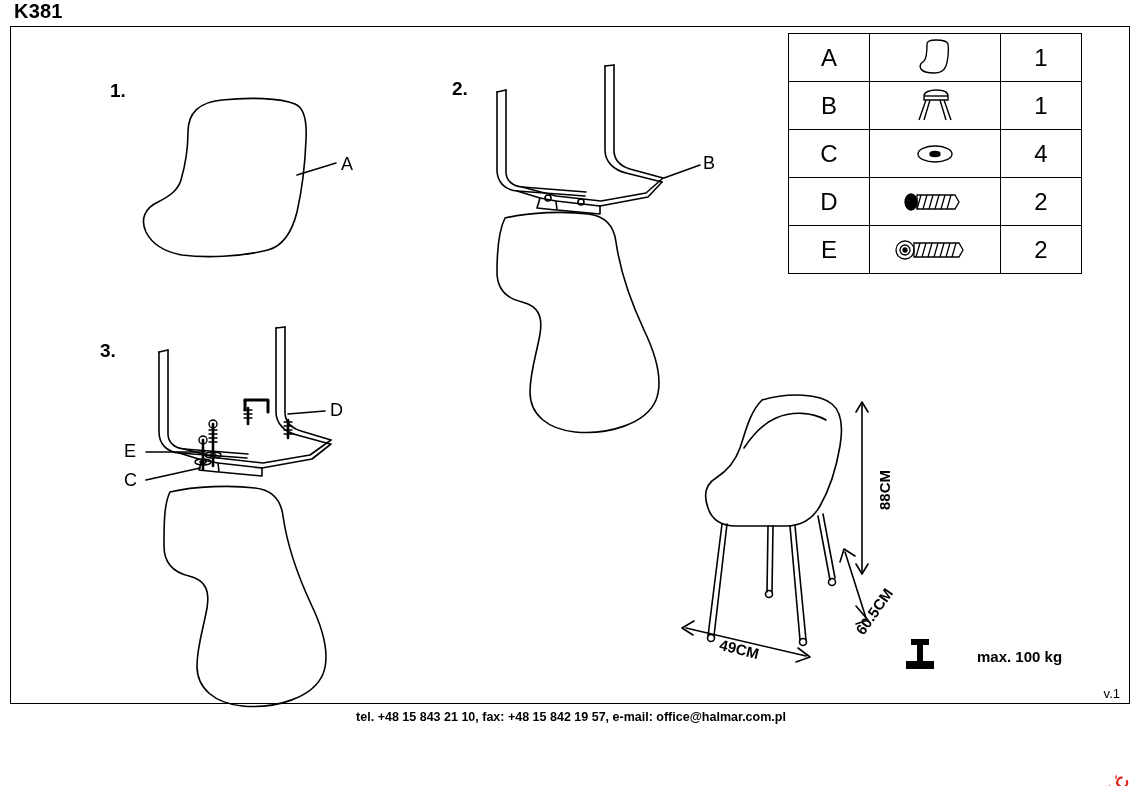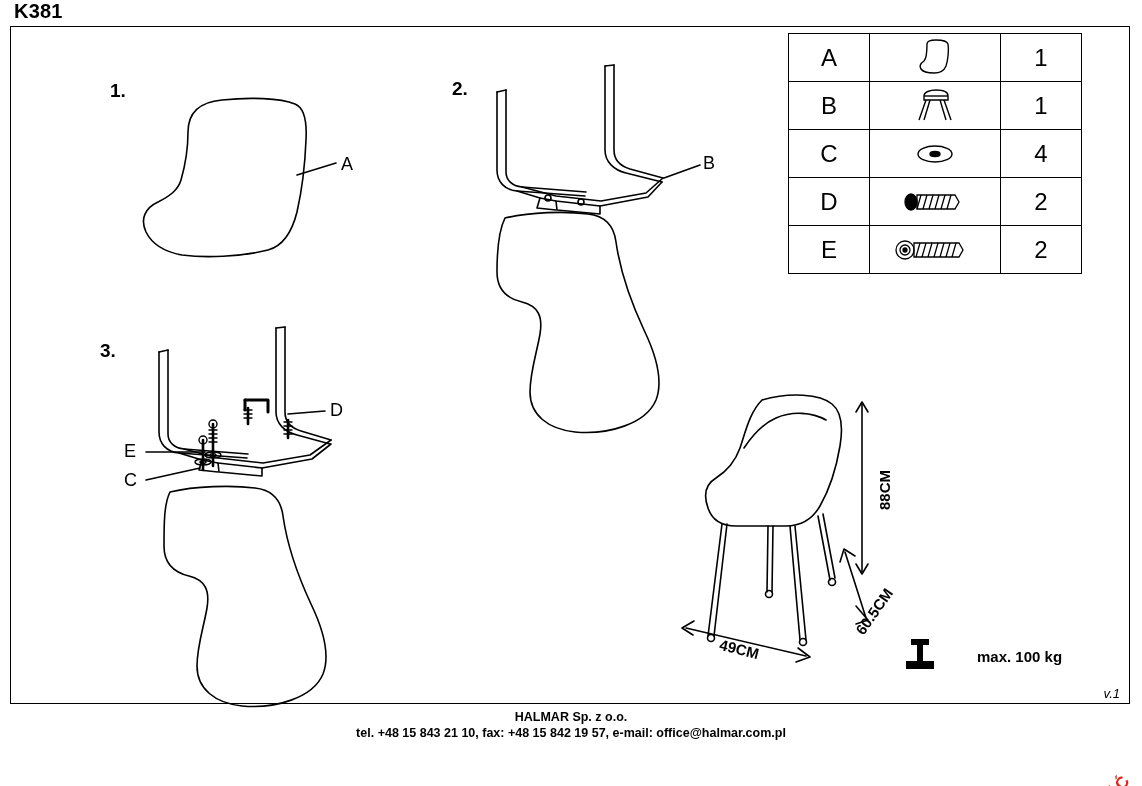--- a/index.html
+++ b/index.html
@@ -98,21 +98,20 @@
     top: 648px;
     font-size: 15px;
     font-weight: bold;
     margin-left: 41px;
   }
   .version {
     position: absolute;
     right: 22px;
     top: 686px;
     font-size: 13px;
-    font-style: italic;
   }
   .footer {
     position: absolute;
     left: 0;
     top: 710px;
     width: 1142px;
     text-align: center;
     font-size: 12.5px;
     line-height: 15.5px;
     font-weight: bold;
@@ -340,18 +339,17 @@
 
   <div class="dim rot-vert" style="left:876px; top:510px;">88CM</div>
   <div class="dim rot-diag" style="left:852px; top:628px;">60.5CM</div>
   <div class="dim rot-diag2" style="left:722px; top:636px;">49CM</div>
 
   <div class="maxload">max. 100 kg</div>
 
   <div class="version">v.1</div>
 
   <div class="footer">
-    <div>HALMAR Sp. z o.o.</div>
     <div>tel. +48 15 843 21 10, fax: +48 15 842 19 57, e-mail: office@halmar.com.pl</div>
   </div>
 
   <div class="novelty">NOWOŚĆ</div>
 </div>
 
 </body></html>

